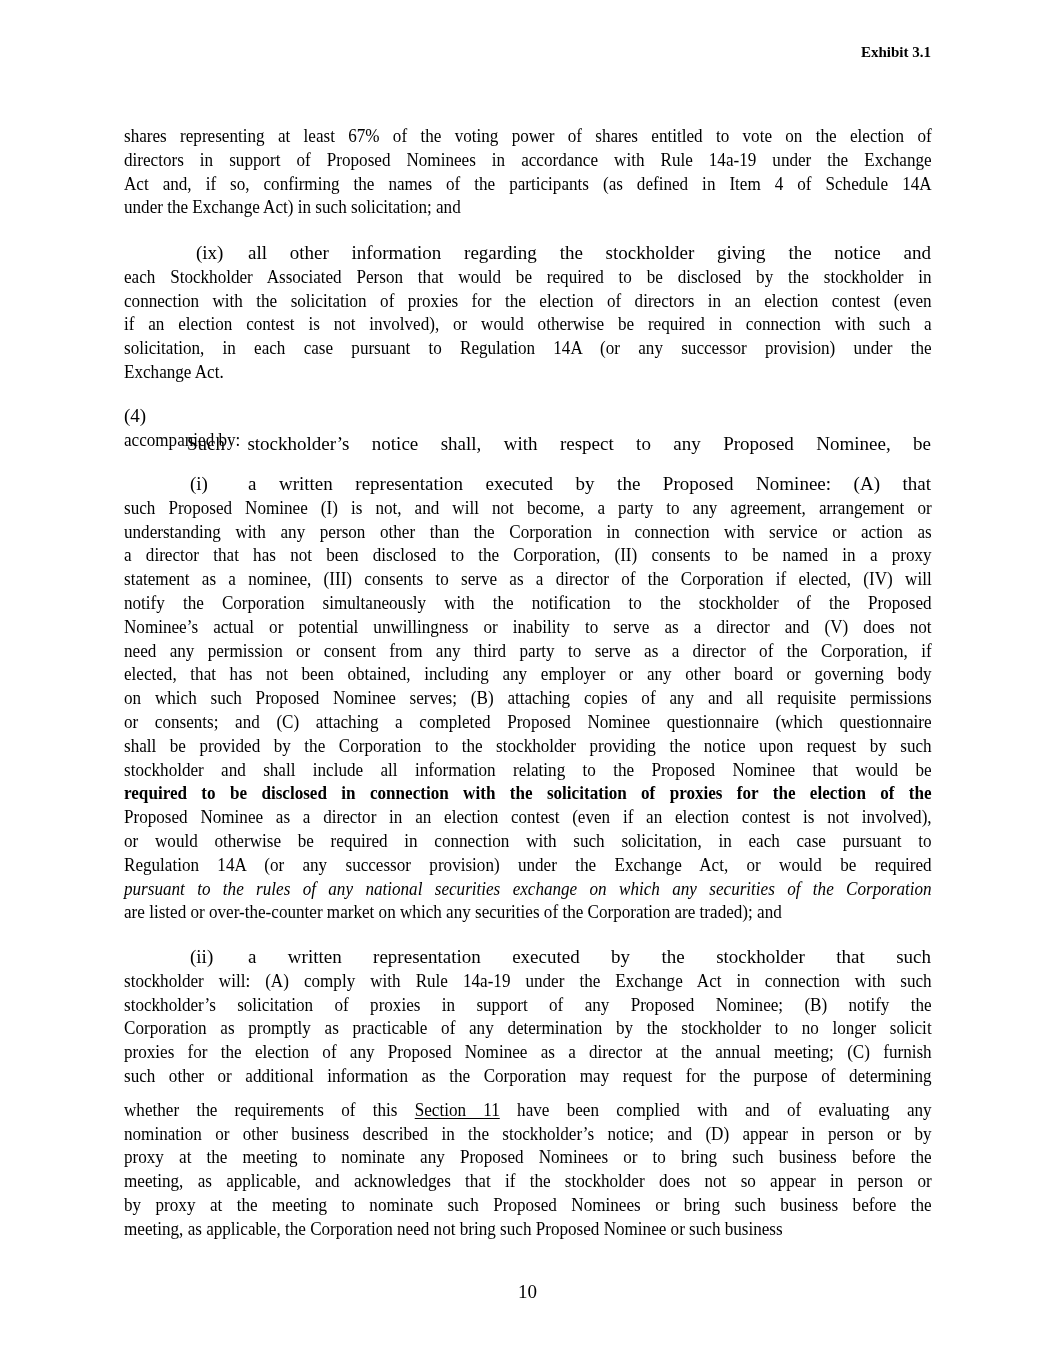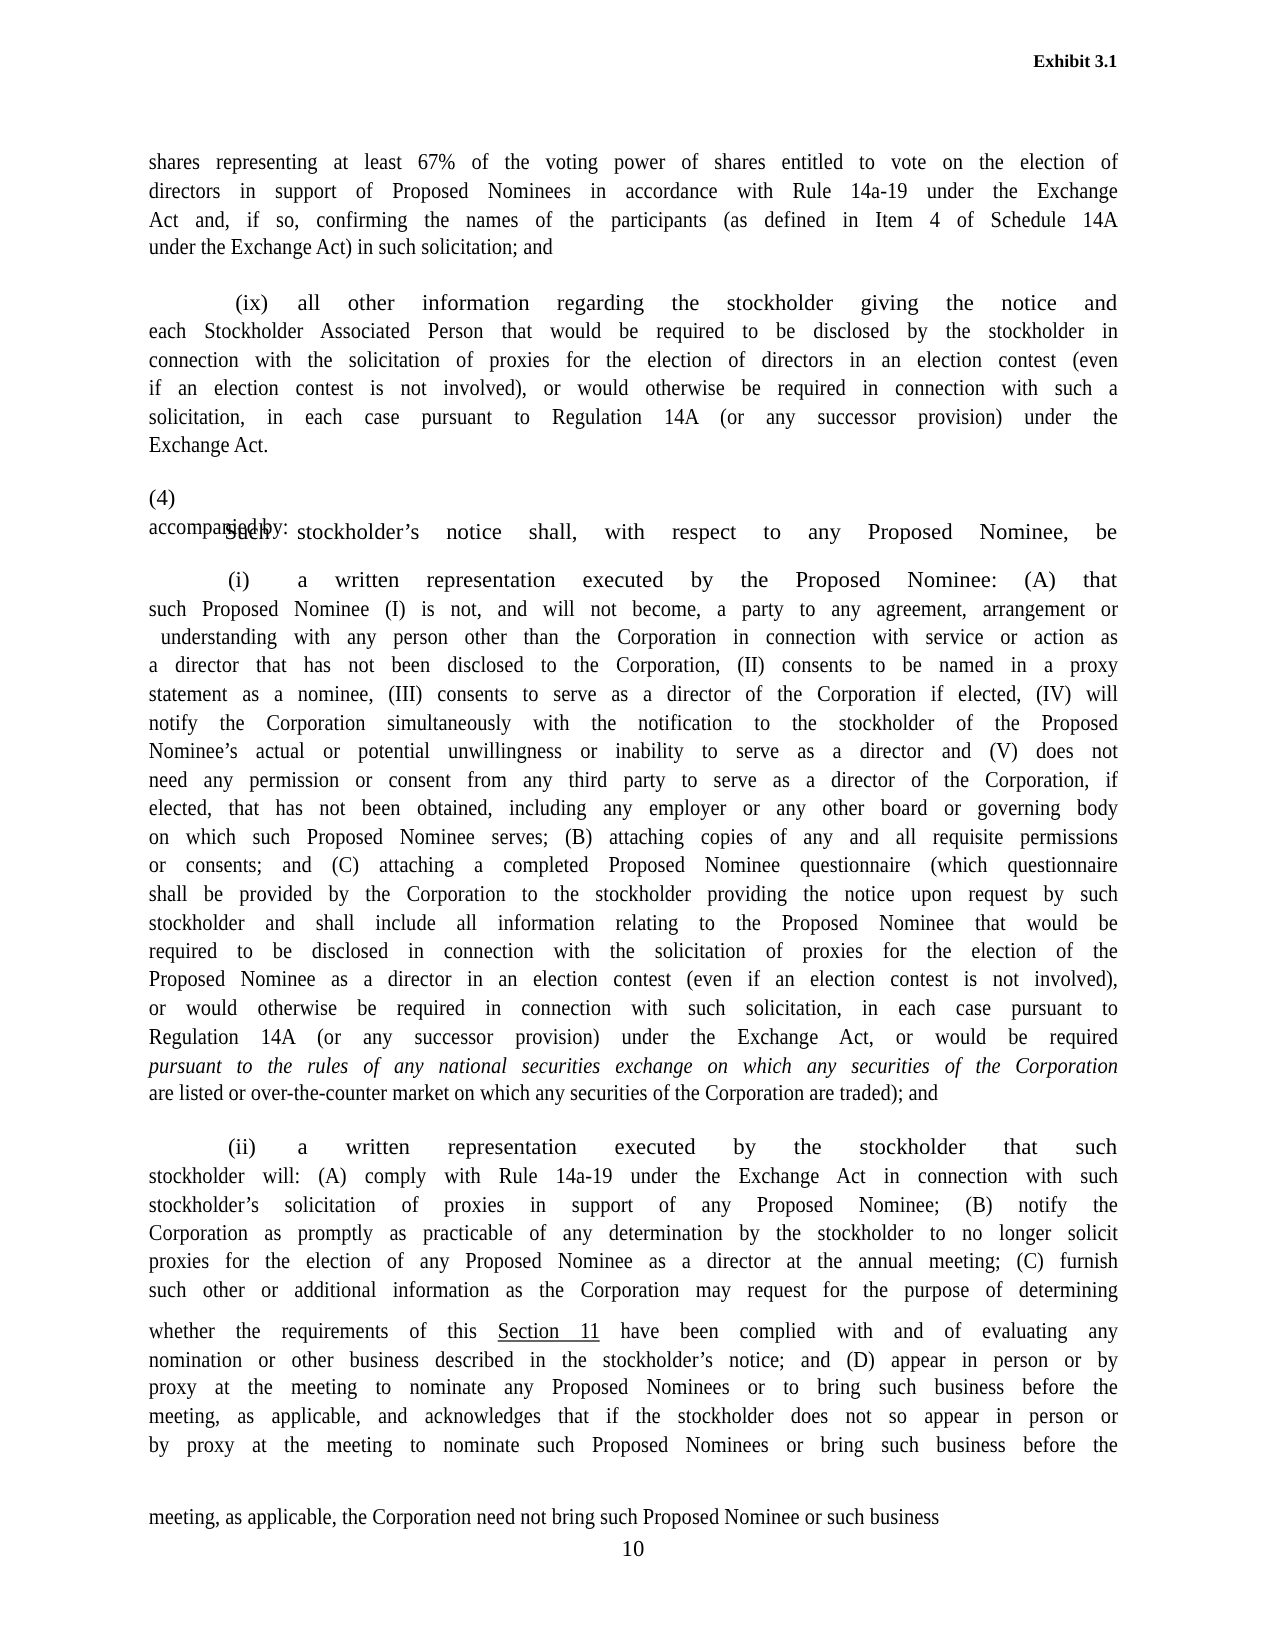--- a/index.html
+++ b/index.html
@@ -61,32 +61,32 @@
       </div>
       <div class="line last" style="position: relative;"><span class="sq"><span class="inner">accompanied by:</span></span></div>
     </div>
 
   <div class="para" style="top:472px">
       <div class="line" style="position: relative;">
         <span class="num" style="position: absolute; left: 66px; font-size: 19px;">(i)</span>
         <span style="position: absolute; left: 124px; right: 0px; display: block;"><span class="inner" style="width: 111.2%; transform: scaleX(0.9); transform-origin: left center;">a written representation executed by the Proposed Nominee: (A) that</span></span>
       </div>
       <div class="line" style="position: relative;"><span class="sq"><span class="inner">such Proposed Nominee (I) is not, and will not become, a party to any agreement, arrangement or</span></span></div>
-      <div class="line" style="position: relative; margin-left: 10px;"><span class="sq"><span class="inner">understanding with any person other than the Corporation in connection with service or action as</span></span></div>
+      <div class="line" style="position: relative;"><span class="sq"><span class="inner">understanding with any person other than the Corporation in connection with service or action as</span></span></div>
       <div class="line" style="position: relative;"><span class="sq"><span class="inner">a director that has not been disclosed to the Corporation, (II) consents to be named in a proxy</span></span></div>
       <div class="line" style="position: relative;"><span class="sq"><span class="inner">statement as a nominee, (III) consents to serve as a director of the Corporation if elected, (IV) will</span></span></div>
       <div class="line" style="position: relative;"><span class="sq"><span class="inner">notify the Corporation simultaneously with the notification to the stockholder of the Proposed</span></span></div>
       <div class="line" style="position: relative;"><span class="sq"><span class="inner">Nominee’s actual or potential unwillingness or inability to serve as a director and (V) does not</span></span></div>
       <div class="line" style="position: relative;"><span class="sq"><span class="inner">need any permission or consent from any third party to serve as a director of the Corporation, if</span></span></div>
       <div class="line" style="position: relative;"><span class="sq"><span class="inner">elected, that has not been obtained, including any employer or any other board or governing body</span></span></div>
       <div class="line" style="position: relative;"><span class="sq"><span class="inner">on which such Proposed Nominee serves; (B) attaching copies of any and all requisite permissions</span></span></div>
       <div class="line" style="position: relative;"><span class="sq"><span class="inner">or consents; and (C) attaching a completed Proposed Nominee questionnaire (which questionnaire</span></span></div>
       <div class="line" style="position: relative;"><span class="sq"><span class="inner">shall be provided by the Corporation to the stockholder providing the notice upon request by such</span></span></div>
       <div class="line" style="position: relative;"><span class="sq"><span class="inner">stockholder and shall include all information relating to the Proposed Nominee that would be</span></span></div>
-      <div class="line" style="position: relative;"><span class="sq"><span class="inner">required to be disclosed in connection with the solicitation of proxies for the election of the</span></span></div>
+      <div class="line" style="position: relative; font-weight: bold;"><span class="sq"><span class="inner">required to be disclosed in connection with the solicitation of proxies for the election of the</span></span></div>
       <div class="line" style="position: relative;"><span class="sq"><span class="inner">Proposed Nominee as a director in an election contest (even if an election contest is not involved),</span></span></div>
       <div class="line" style="position: relative;"><span class="sq"><span class="inner">or would otherwise be required in connection with such solicitation, in each case pursuant to</span></span></div>
       <div class="line" style="position: relative;"><span class="sq"><span class="inner">Regulation 14A (or any successor provision) under the Exchange Act, or would be required</span></span></div>
       <div class="line" style="position: relative; font-style: italic;"><span class="sq"><span class="inner">pursuant to the rules of any national securities exchange on which any securities of the Corporation</span></span></div>
       <div class="line last" style="position: relative;"><span class="sq"><span class="inner">are listed or over-the-counter market on which any securities of the Corporation are traded); and</span></span></div>
     </div>
 
   <div class="para" style="top:945px">
       <div class="line" style="position: relative;">
         <span class="num" style="position: absolute; left: 66px; font-size: 19px;">(ii)</span>
@@ -95,17 +95,17 @@
       <div class="line" style="position: relative;"><span class="sq"><span class="inner">stockholder will: (A) comply with Rule 14a-19 under the Exchange Act in connection with such</span></span></div>
       <div class="line" style="position: relative;"><span class="sq"><span class="inner">stockholder’s solicitation of proxies in support of any Proposed Nominee; (B) notify the</span></span></div>
       <div class="line" style="position: relative;"><span class="sq"><span class="inner">Corporation as promptly as practicable of any determination by the stockholder to no longer solicit</span></span></div>
       <div class="line" style="position: relative;"><span class="sq"><span class="inner">proxies for the election of any Proposed Nominee as a director at the annual meeting; (C) furnish</span></span></div>
       <div class="line" style="position: relative;"><span class="sq"><span class="inner">such other or additional information as the Corporation may request for the purpose of determining</span></span></div>
       <div class="line" style="position: relative; margin-top: 10px;"><span class="sq"><span class="inner"><span>whether the requirements of this</span> <span class="u">Section 11</span> <span>have been complied with and of evaluating any</span></span></span></div>
       <div class="line" style="position: relative;"><span class="sq"><span class="inner">nomination or other business described in the stockholder’s notice; and (D) appear in person or by</span></span></div>
       <div class="line" style="position: relative;"><span class="sq"><span class="inner">proxy at the meeting to nominate any Proposed Nominees or to bring such business before the</span></span></div>
       <div class="line" style="position: relative;"><span class="sq"><span class="inner">meeting, as applicable, and acknowledges that if the stockholder does not so appear in person or</span></span></div>
       <div class="line" style="position: relative;"><span class="sq"><span class="inner">by proxy at the meeting to nominate such Proposed Nominees or bring such business before the</span></span></div>
-      <div class="line last" style="position: relative; margin-top: 36px;"><span class="sq"><span class="inner">meeting, as applicable, the Corporation need not bring such Proposed Nominee or such business</span></span></div>
+      <div class="line last" style="position: relative;"><span class="sq"><span class="inner">meeting, as applicable, the Corporation need not bring such Proposed Nominee or such business</span></span></div>
     </div>
 
   <div class="pagenum">10</div>
 </div>
 
 </body></html>

